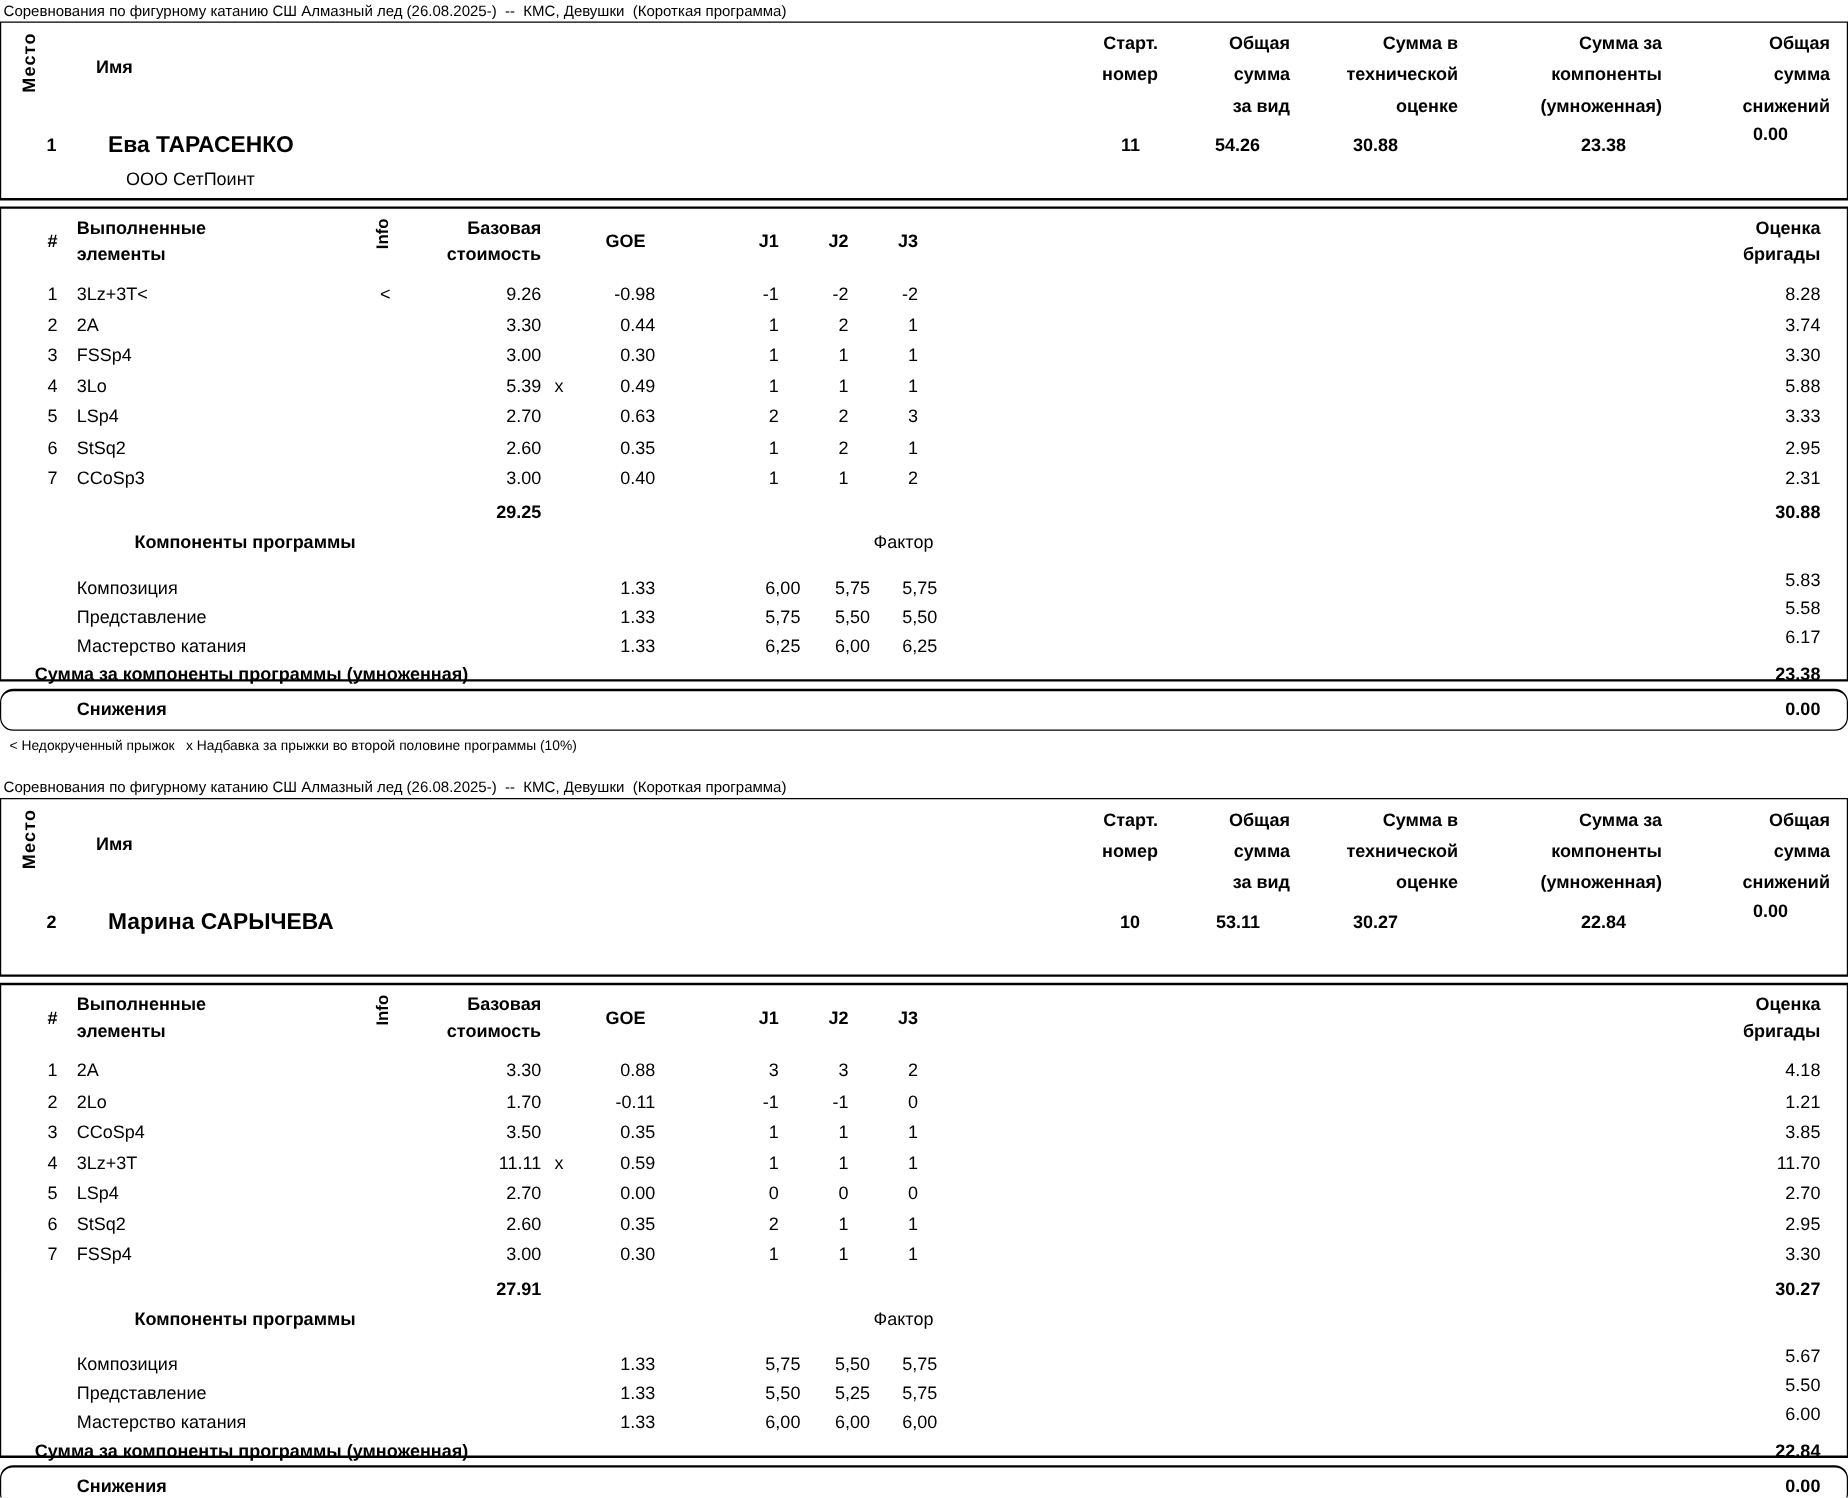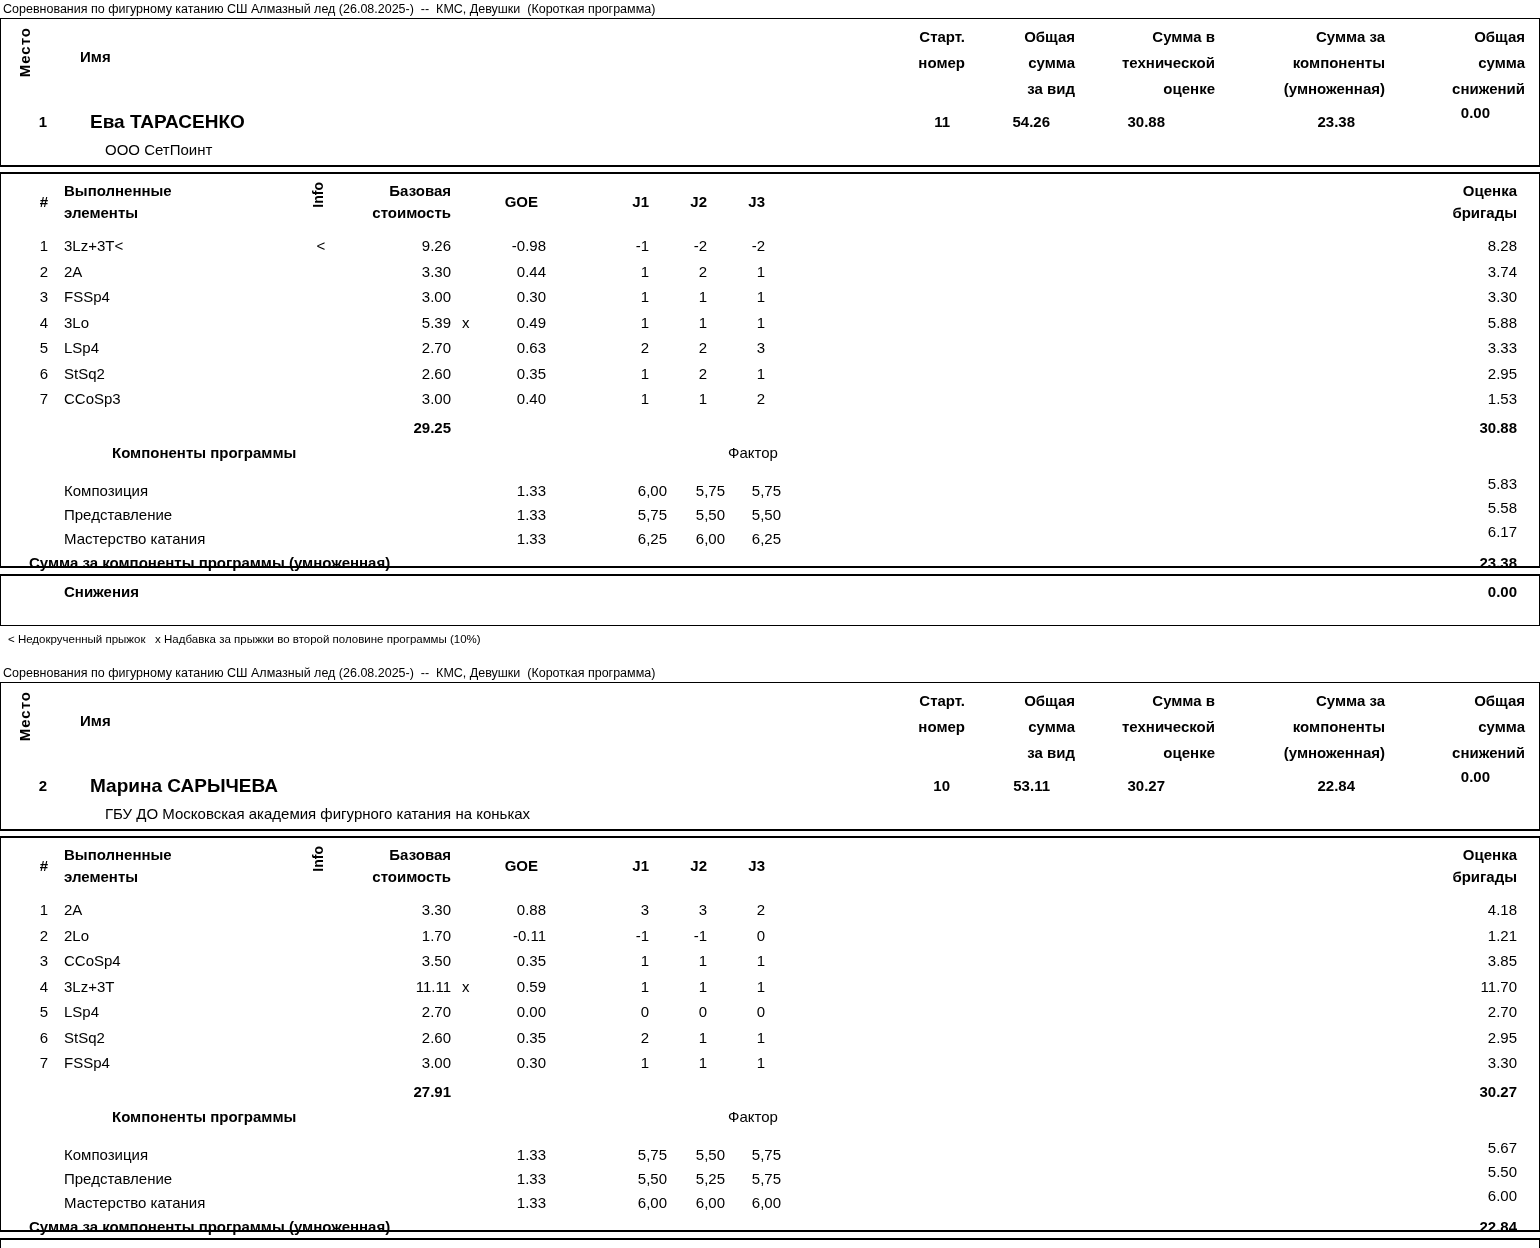--- a/index.html
+++ b/index.html
@@ -71,21 +71,21 @@
   .comprows { margin-top: 16px; }
   .crow { display: flex; height: 24px; line-height: 19px; }
   .c.cj1 { width: 121px; text-align: right; }
   .c.cj2 { width: 58px;  text-align: right; }
   .c.cj3 { width: 56px;  text-align: right; }
   .comp-score { position: relative; top: -7px; }
   .pcsrow { display: flex; height: 24px; line-height: 19px; font-weight: bold; }
   .pcsrow .lead { width: 600px; padding-left: 28px; }
 
   
-  .deduct-box { height: 52px; border-top-width: 2px; margin-top: 6px; display: flex; line-height: 31px; font-weight: bold; }
+  .deduct-box { height: 35px; border-top-width: 2px; margin-top: 6px; display: flex; line-height: 31px; font-weight: bold; border-radius: 11px; }
   .ded-label { padding-left: 63px; flex: 1; }
   .ded-val { padding-right: 22px; }
 
   .footnote { margin: 7px 0 0 8px; font-size: 11.5px; white-space: pre; }
   .block-2-title { margin-top: 19px; }
 </style>
 </head>
 <body>
 
 <div class="comp-title">Соревнования по фигурному катанию СШ Алмазный лед (26.08.2025-)  --  КМС, Девушки  (Короткая программа)</div>
@@ -223,21 +223,21 @@
       <span class="c num">7</span>
       <span class="c name">CCoSp3</span>
       <span class="c info"></span>
       <span class="c base">3.00</span>
       <span class="c xmark"></span>
       <span class="c goe">0.40</span>
       <span class="c j1">1</span>
       <span class="c j2">1</span>
       <span class="c j3">2</span>
       <span class="c sp"></span>
-      <span class="c score">1.53</span>
+      <span class="c score">2.31</span>
     </div>
   </div>
   <div class="sumrow">
     <span class="c lead"></span>
     <span class="c base">29.25</span>
     <span class="c sp"></span>
     <span class="c score">30.88</span>
   </div>
   <div class="comprow-h">
     <span class="c num"></span>
@@ -327,21 +327,20 @@
     <span class="s-num">2</span>
     <span class="s-name">Марина САРЫЧЕВА</span>
   </div>
   <div class="svals">
     <span class="sv1">10</span>
     <span class="sv2">53.11</span>
     <span class="sv3">30.27</span>
     <span class="sv4">22.84</span>
     <span class="sv5">0.00</span>
   </div>
-  <div class="club">ГБУ ДО Московская академия фигурного катания на коньках</div>
 </div>
 
 <div class="box elements-box">
   <div class="et-hrow">
     <span class="hcnum">#</span>
     <span class="hcname">Выполненные
 элементы</span>
     <span class="hcinfo"><span class="rot rot-info">Info</span></span>
     <span class="hcbase">Базовая
 стоимость</span>

